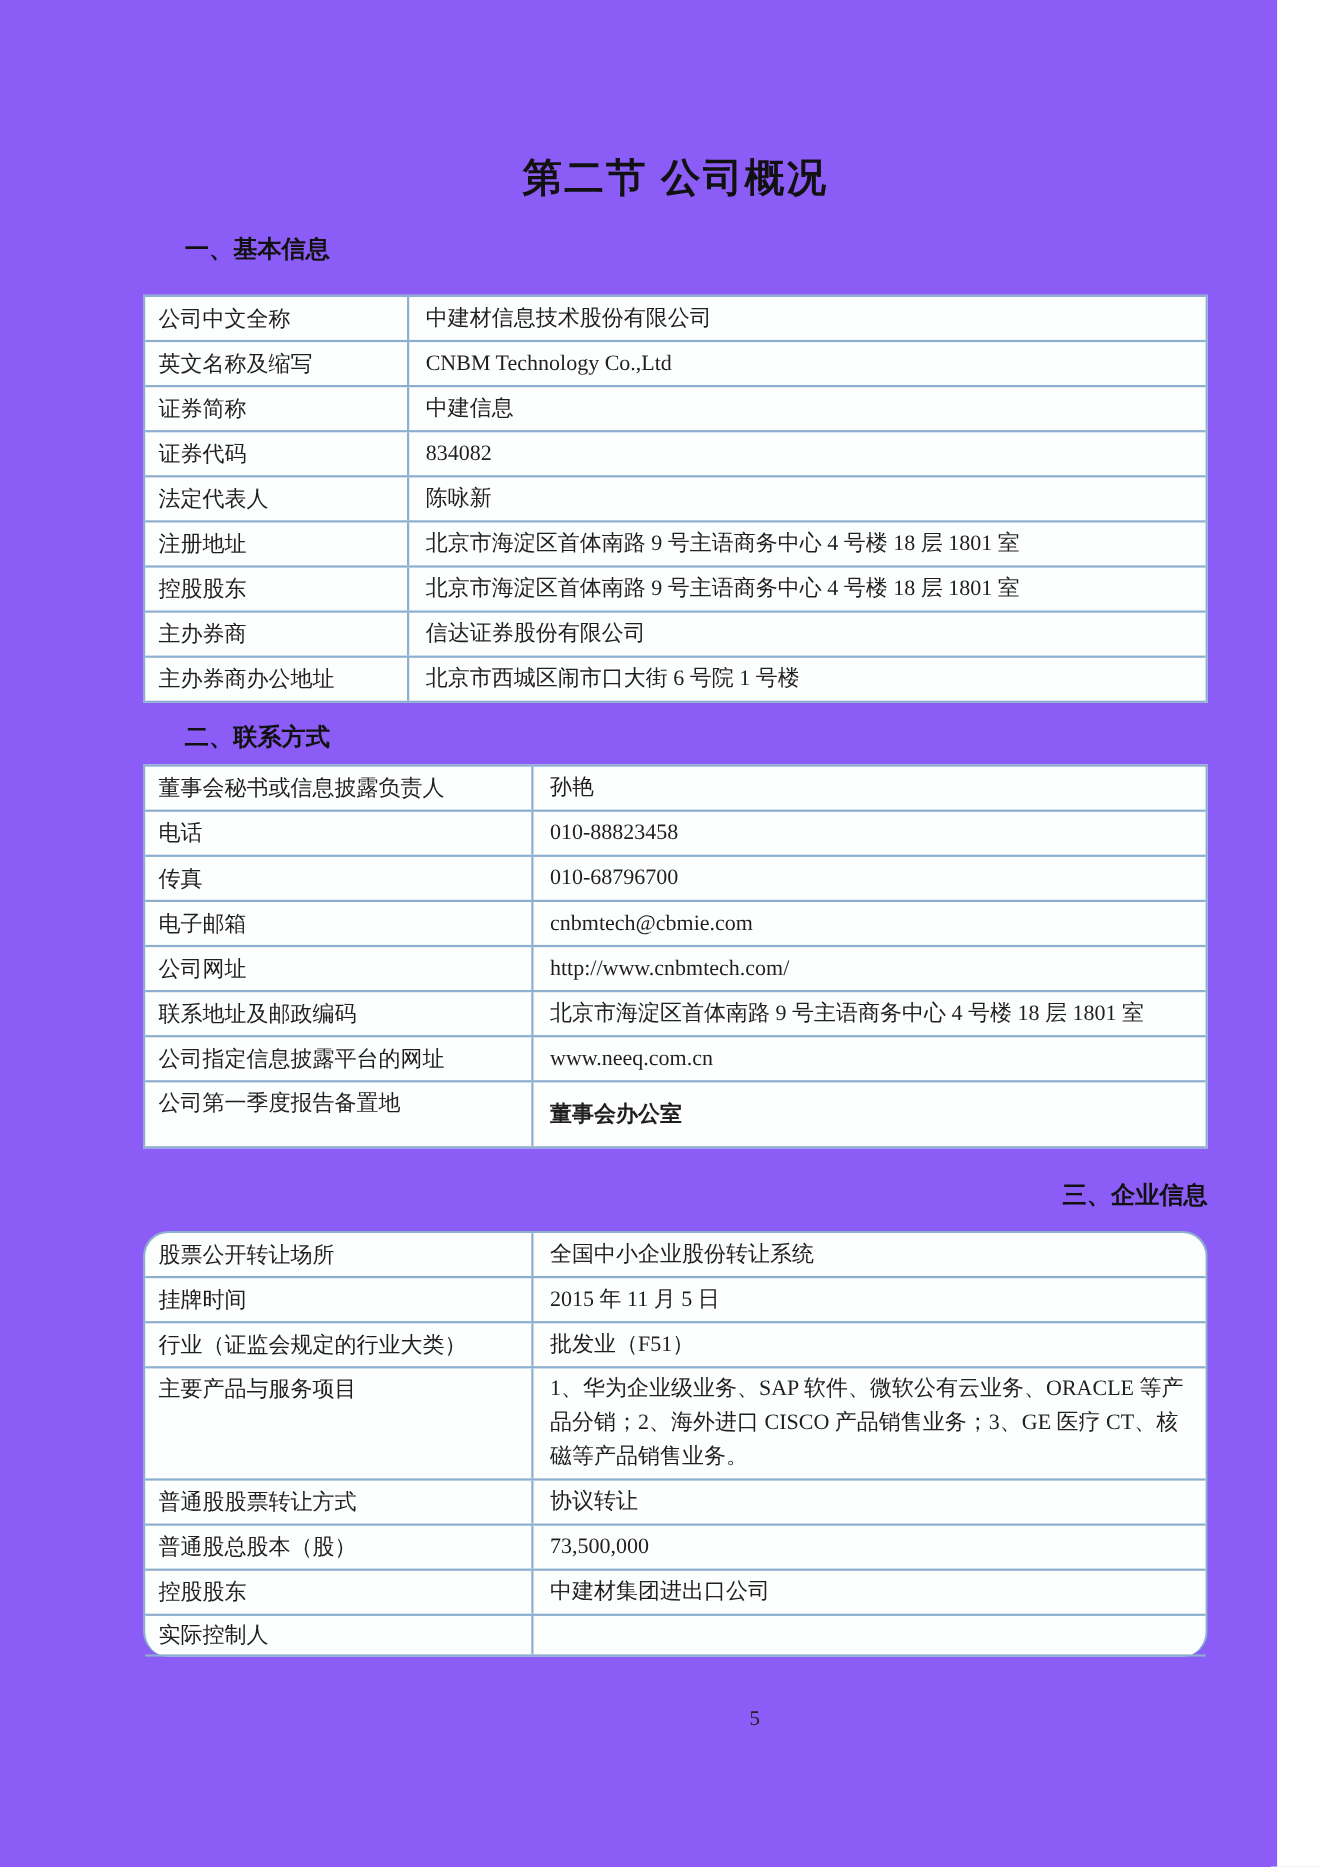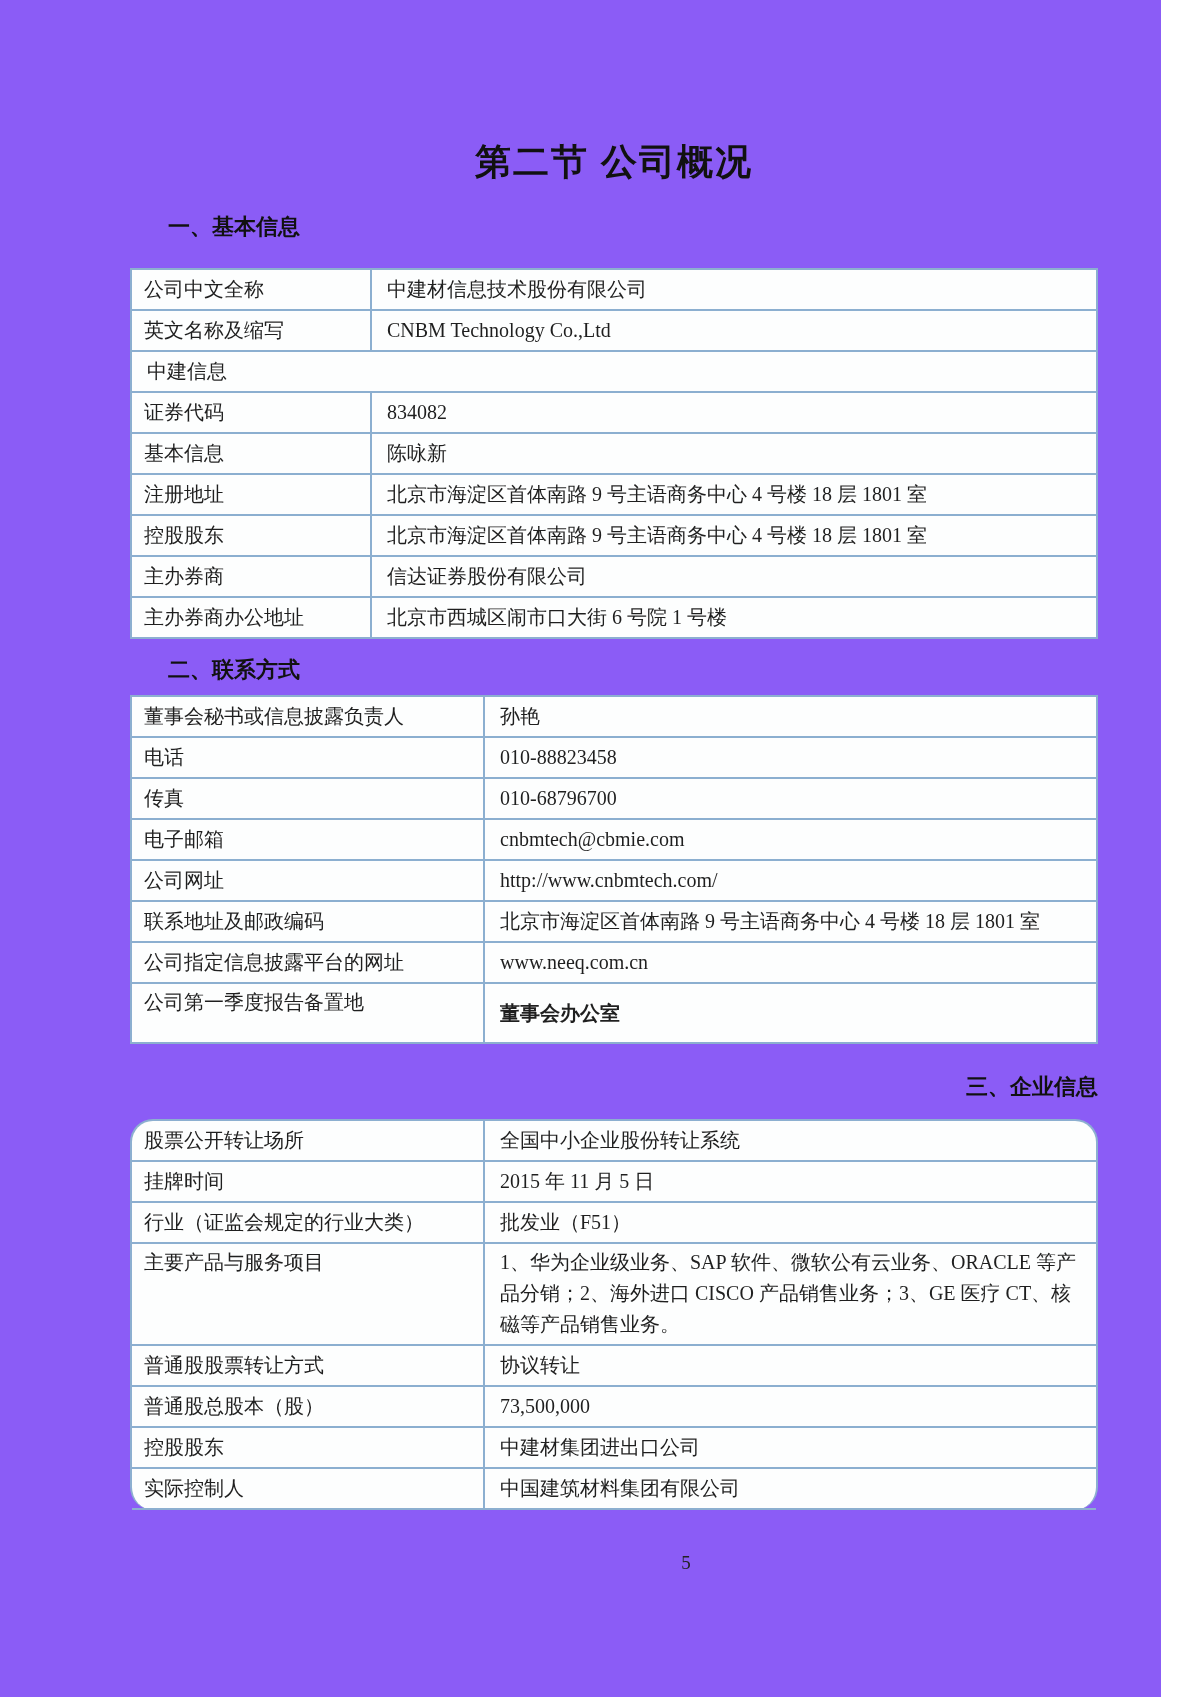--- a/index.html
+++ b/index.html
@@ -109,28 +109,29 @@
     <div class="info-table t1">
         <div class="trow">
           <div class="tlabel">公司中文全称</div>
           <div class="tvalue">中建材信息技术股份有限公司</div>
         </div>
         <div class="trow">
           <div class="tlabel">英文名称及缩写</div>
           <div class="tvalue">CNBM Technology Co.,Ltd</div>
         </div>
         <div class="trow">
+          <div class="tlabel">证券简称</div>
           <div class="tvalue">中建信息</div>
         </div>
         <div class="trow">
           <div class="tlabel">证券代码</div>
           <div class="tvalue">834082</div>
         </div>
         <div class="trow">
-          <div class="tlabel">基本信息</div>
+          <div class="tlabel">法定代表人</div>
           <div class="tvalue">陈咏新</div>
         </div>
         <div class="trow">
           <div class="tlabel">注册地址</div>
           <div class="tvalue">北京市海淀区首体南路 9 号主语商务中心 4 号楼 18 层 1801 室</div>
         </div>
         <div class="trow">
           <div class="tlabel">控股股东</div>
           <div class="tvalue">北京市海淀区首体南路 9 号主语商务中心 4 号楼 18 层 1801 室</div>
         </div>
@@ -205,20 +206,19 @@
         <div class="trow">
           <div class="tlabel">普通股总股本（股）</div>
           <div class="tvalue">73,500,000</div>
         </div>
         <div class="trow">
           <div class="tlabel">控股股东</div>
           <div class="tvalue">中建材集团进出口公司</div>
         </div>
         <div class="trow">
           <div class="tlabel">实际控制人</div>
-          <div class="tvalue">中国建筑材料集团有限公司</div>
         </div>
       </div>
 
   </div>
 
   <div class="page-number">5</div>
 </div>
 
 </body></html>

